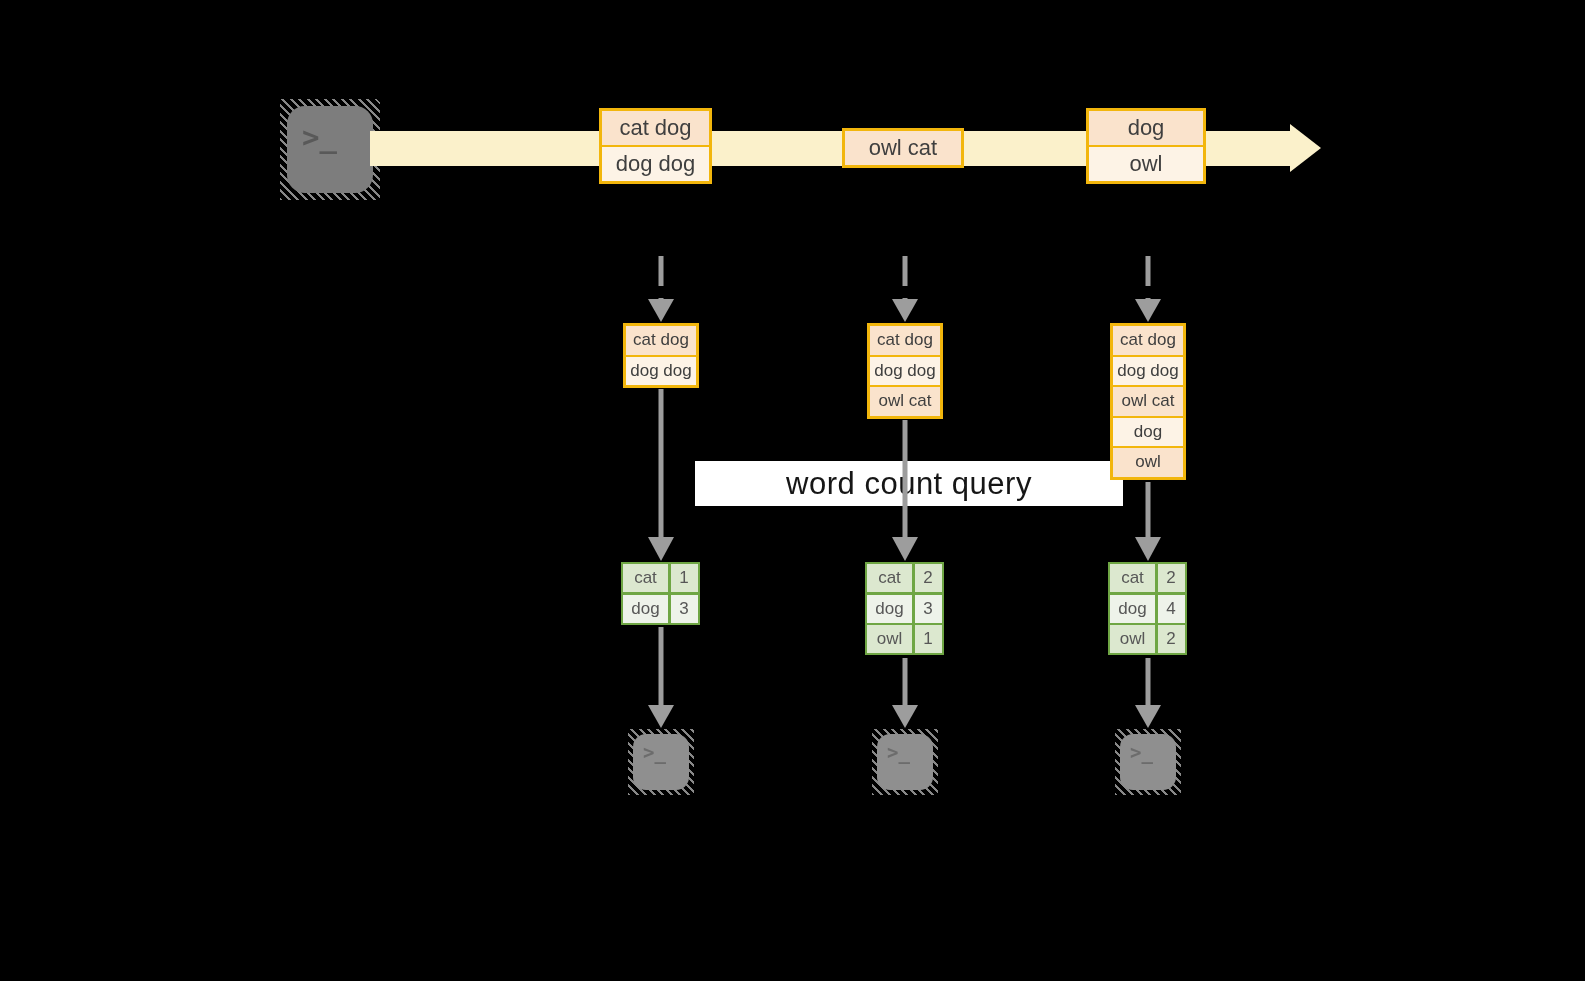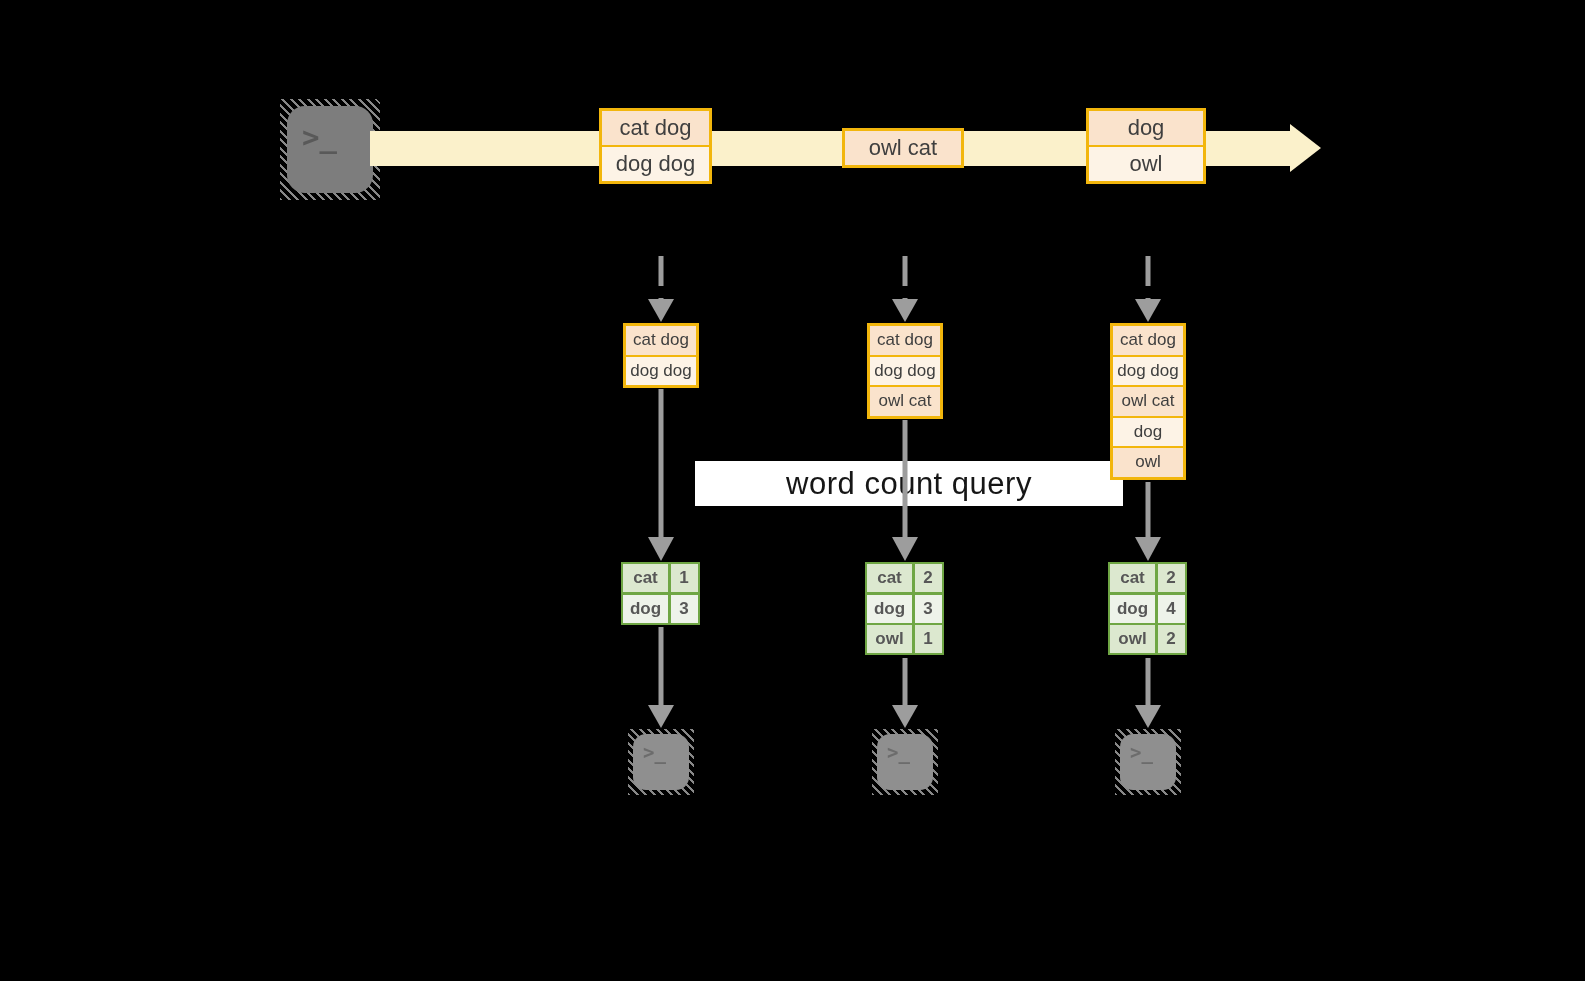--- a/index.html
+++ b/index.html
@@ -50,21 +50,21 @@
 
   
   .arrows{position:absolute;left:0;top:0;z-index:2;}
   .aline{stroke:var(--arrow-gray,#9D9D9D);stroke-width:5;fill:none;}
   .adash{stroke-dasharray:30 12;}
   .ahead{fill:var(--arrow-gray,#9D9D9D);}
 
   
   .gtable{position:absolute;top:562px;z-index:3;display:grid;grid-template-columns:45px 27px;
           gap:2.5px;border:2.5px solid var(--table-border-green,#6FA644);
-          background:var(--table-border-green,#6FA644);font-weight:bold;}
+          background:var(--table-border-green,#6FA644);}
   .gcell{height:28px;display:flex;align-items:center;justify-content:center;
          font-size:17px;color:#575757;}
   .gcell:nth-child(4n+1),.gcell:nth-child(4n+2){background:var(--table-cell-green,#DCE8CF);}
   .gcell:nth-child(4n+3),.gcell:nth-child(4n){background:var(--table-cell-light,#EEF3EA);}
   #counts-1{left:621px;}
   #counts-2{left:865px;}
   #counts-3{left:1108px;}
   #sink-1{left:628px;}
   #sink-2{left:872px;}
   #sink-3{left:1115px;}

